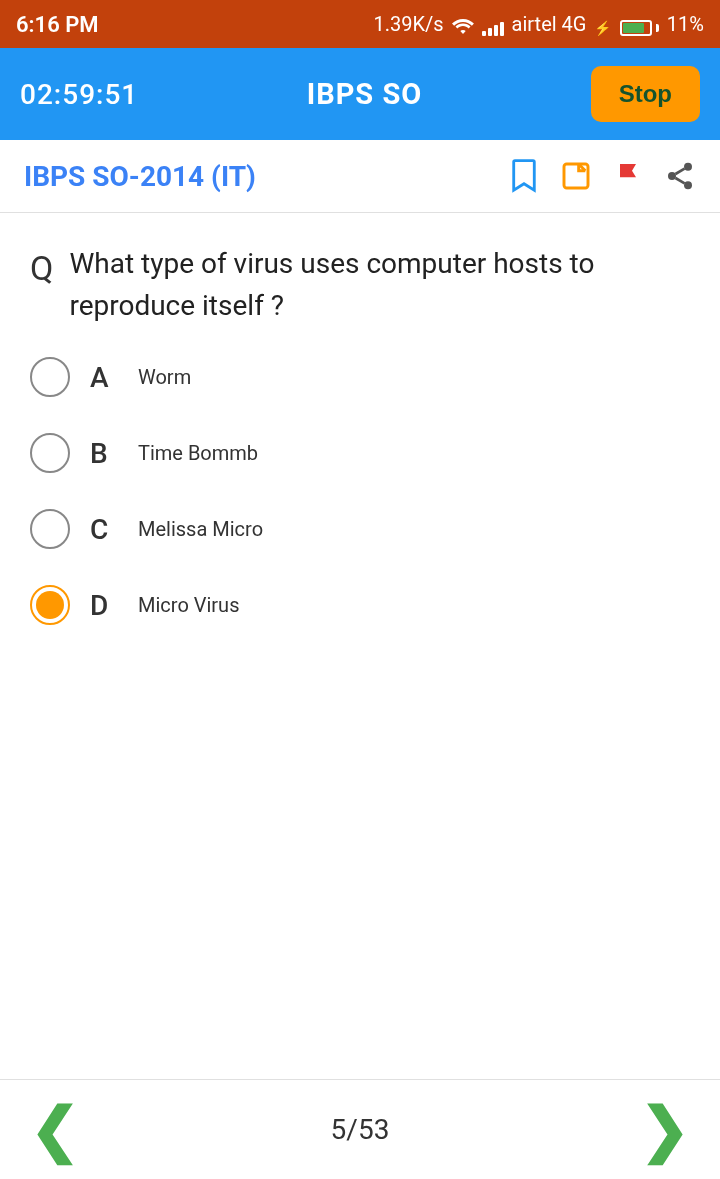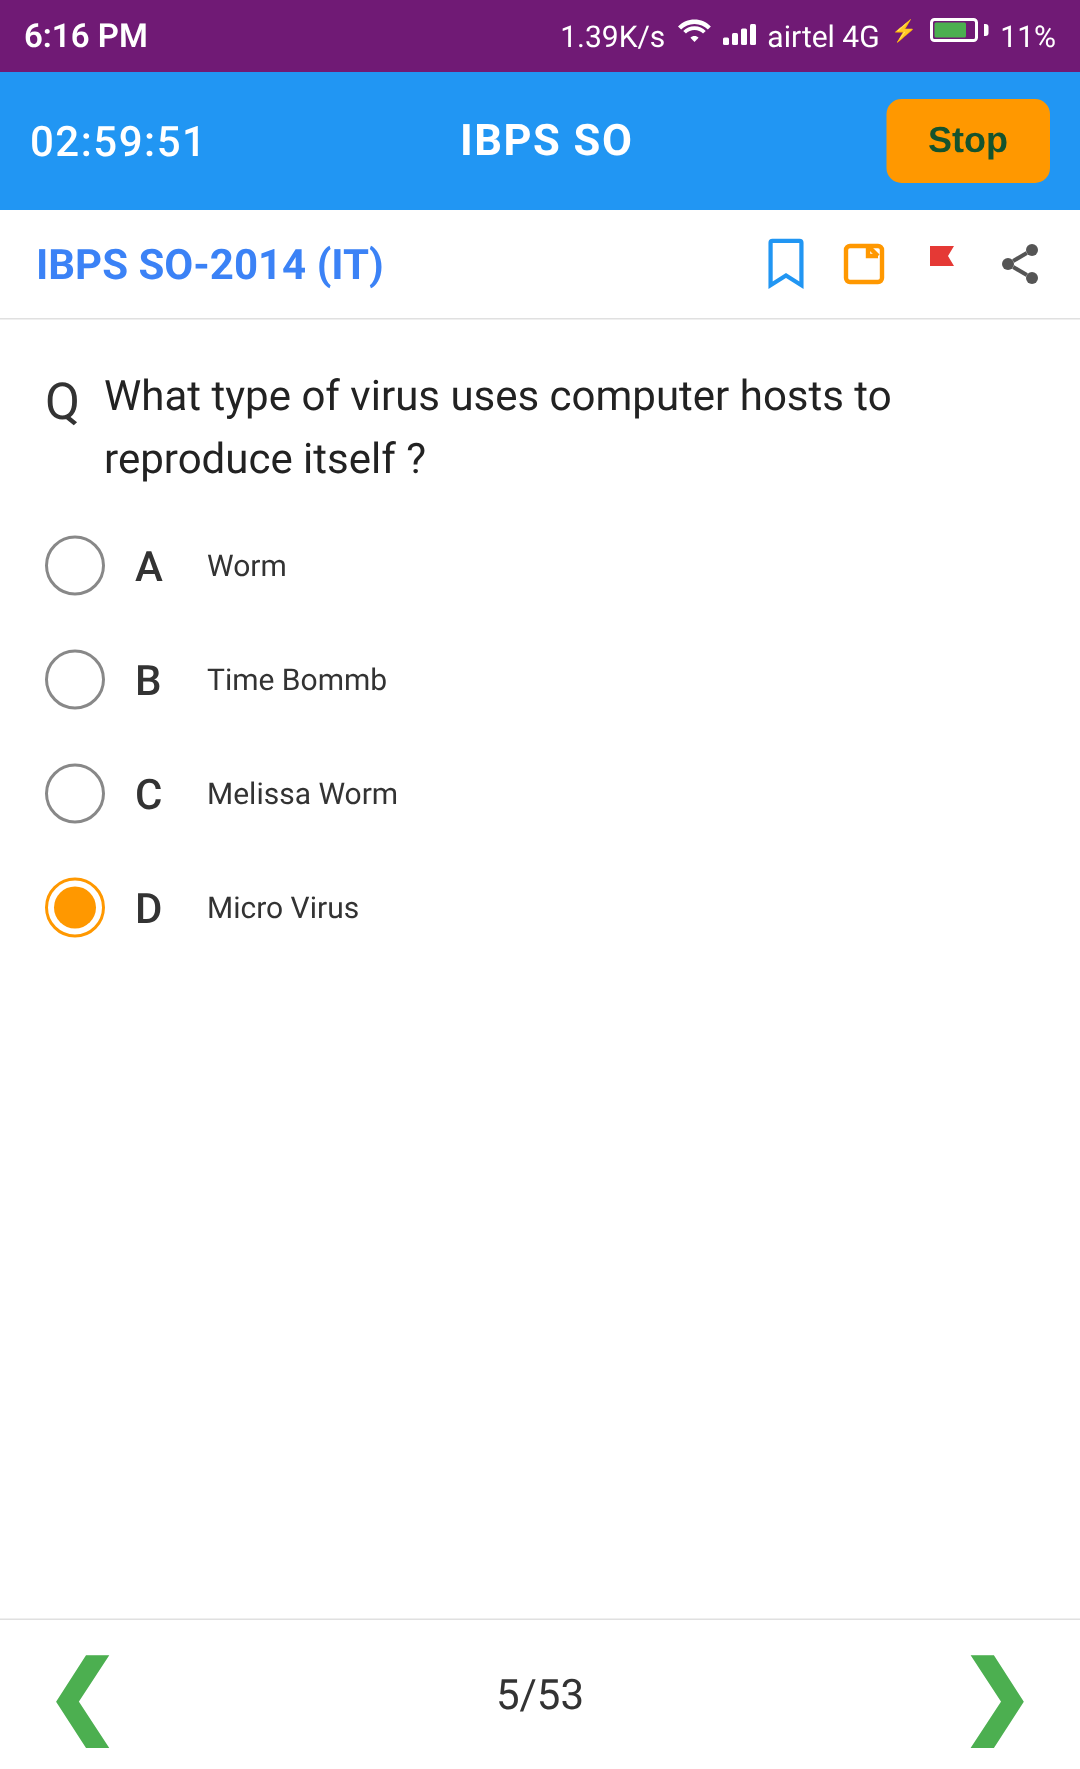--- a/index.html
+++ b/index.html
@@ -8,33 +8,33 @@
       width: 720px;
       min-height: 1179px;
       font-family: 'Roboto', Arial, sans-serif;
       background: #fff;
       display: flex;
       flex-direction: column;
     }
 
     
     .status-bar {
-      background: #701a75;
+      background: #c2410c;
       color: #fff;
       display: flex;
       justify-content: space-between;
       align-items: center;
       padding: 6px 16px;
       font-size: 22px;
       height: 48px;
     }
     .status-left { font-weight: 600; }
     .status-right {
       display: flex;
-      align-items: flex-start;
+      align-items: flex-end;
       gap: 8px;
       font-size: 20px;
     }
     .signal-bars {
       display: flex;
       align-items: flex-end;
       gap: 2px;
       height: 18px;
     }
     .signal-bars span {
@@ -317,21 +317,21 @@
 
   <div class="option-row">
     <div class="radio-circle"></div>
     <span class="option-letter">B</span>
     <span class="option-text">Time Bommb</span>
   </div>
 
   <div class="option-row">
     <div class="radio-circle"></div>
     <span class="option-letter">C</span>
-    <span class="option-text">Melissa Worm</span>
+    <span class="option-text">Melissa Micro</span>
   </div>
 
   <div class="option-row">
     <div class="radio-circle selected">
       <div class="radio-inner"></div>
     </div>
     <span class="option-letter">D</span>
     <span class="option-text">Micro Virus</span>
   </div>
 

